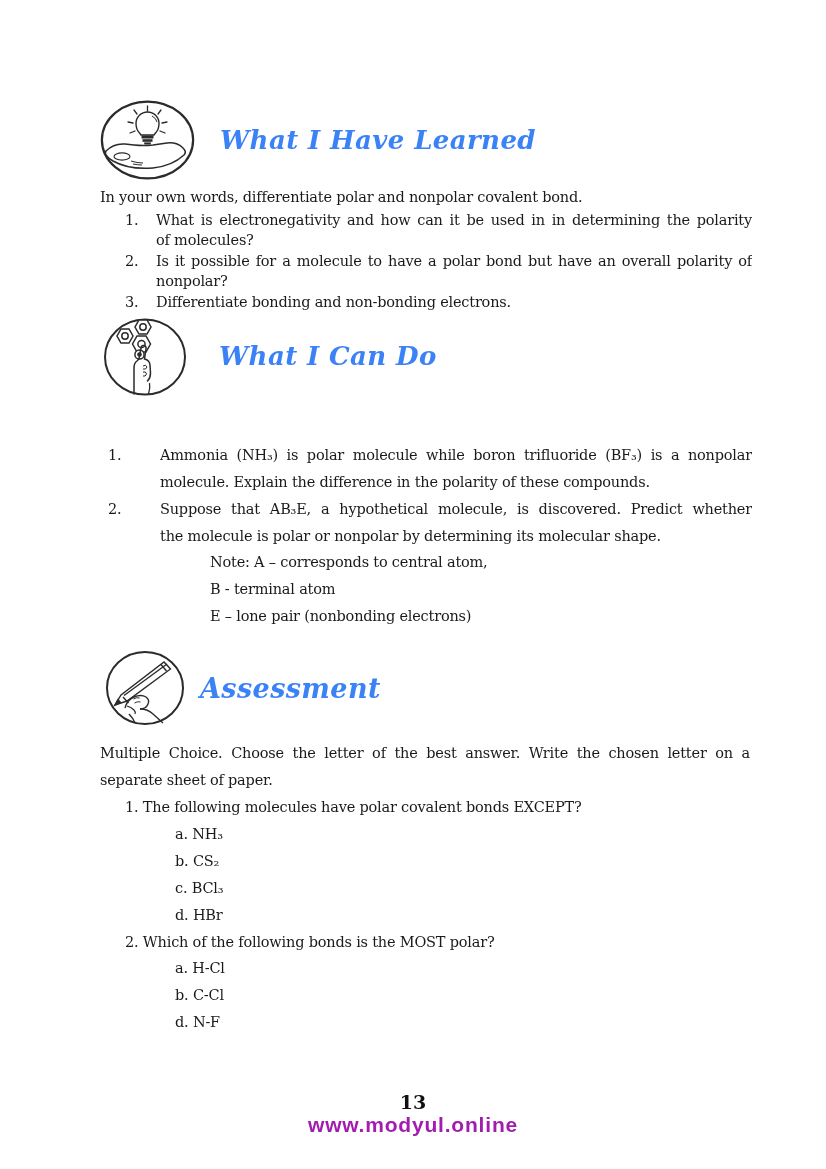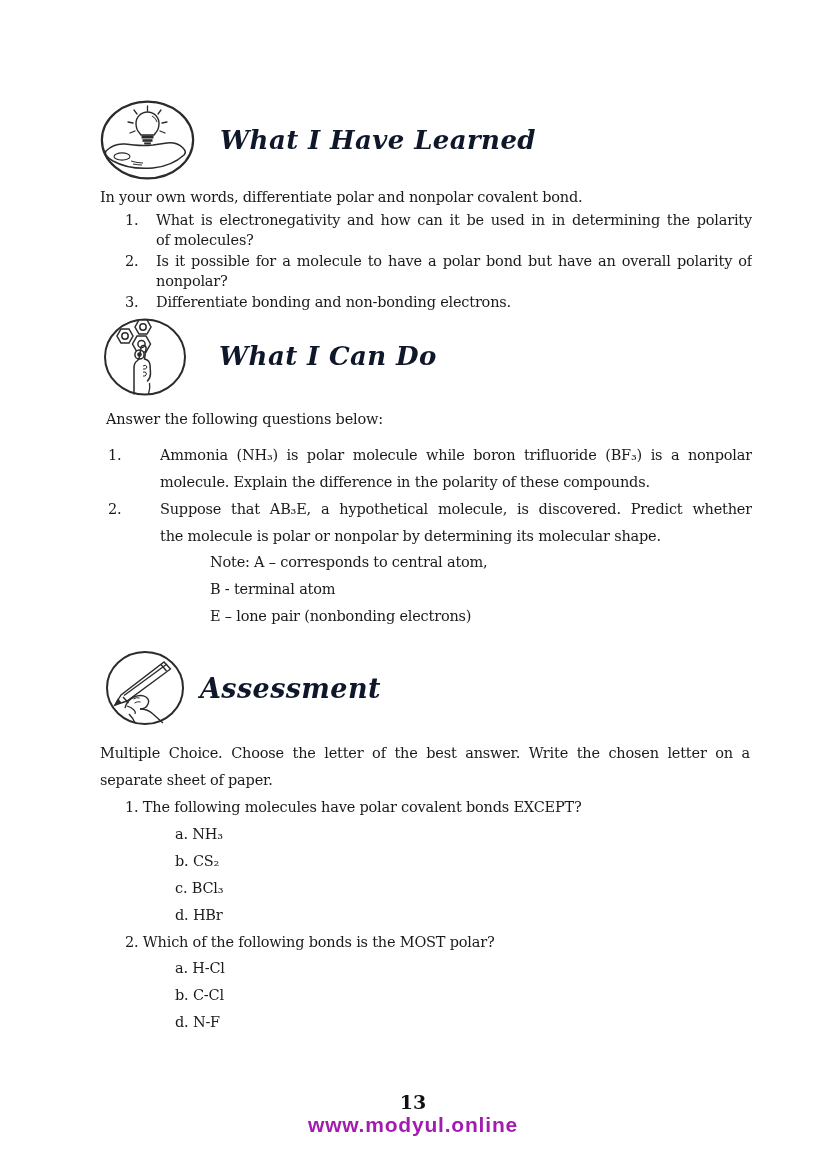--- a/index.html
+++ b/index.html
@@ -5,21 +5,21 @@
   html,body{margin:0;padding:0;background:#fff;}
   .page{
     position:relative;width:826px;height:1169px;background:#ffffff;
     font-family:"DejaVu Serif",serif;color:#1a1a1a;overflow:hidden;
     font-size:14.5px;letter-spacing:-0.2px;
   }
   .sec-header{position:absolute;display:flex;align-items:center;}
   .sec-icon{flex:none;display:block;}
   .sec-title{
     font-family:"DejaVu Serif",serif;font-style:italic;font-weight:700;
-    font-size:26px;letter-spacing:0.4px;color:#0f172a;white-space:nowrap;margin:0;
+    font-size:26px;letter-spacing:0.4px;color:#3b82f6;white-space:nowrap;margin:0;
   }
   #header-learned{top:100px;left:100px;}
   #header-learned .sec-title{margin-left:25px;}
   #header-cando{top:316px;left:103px;}
   #header-cando .sec-title{margin-left:32px;}
   #header-assessment{top:650px;left:105px;}
   #header-assessment .sec-title{margin-left:15px;font-size:27px;}
 
   .ln{display:block;overflow:hidden;}
   .jl{text-align:justify;text-align-last:justify;}
@@ -121,21 +121,20 @@
           <circle cx="36.5" cy="38.5" r="1.6" fill="#2b2b2b"></circle>
         </g>
         <path d="M31 78 L31 52 q0 -5 3 -7 l2 -2 2 -11 q0.5 -3 3 -2.5 q2.5 0.5 2 3.5 l-1.5 10 q5 1 5.5 6 l0.5 8 q0 5 -3 8" fill="none" stroke="#2b2b2b" stroke-width="1.5" stroke-linecap="round"></path>
         <path d="M40 50 q3 -2 4 1 q-1 3 -4 2 M40 56 q3 -1 3.5 2 q-1 3 -3.5 2" fill="none" stroke="#2b2b2b" stroke-width="1"></path>
         <path d="M45.5 78 q2 -6 1 -11" fill="none" stroke="#2b2b2b" stroke-width="1.3"></path>
       </svg>
     </span>
     <h1 class="sec-title">What I Can Do</h1>
   </div>
 
-  <p id="cando-intro">Answer the following questions below:</p>
 
   <ol class="plain-list" id="cando-list">
     <li>
       <span class="num">1.</span>
       <span class="itxt">
         <span class="ln jl">Ammonia (NH₃) is polar molecule while boron trifluoride (BF₃) is a nonpolar</span>
         <span class="ln">molecule. Explain the difference in the polarity of these compounds.</span>
       </span>
     </li>
     <li>

